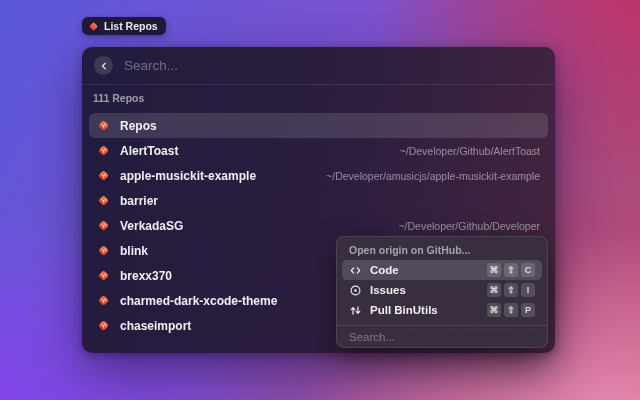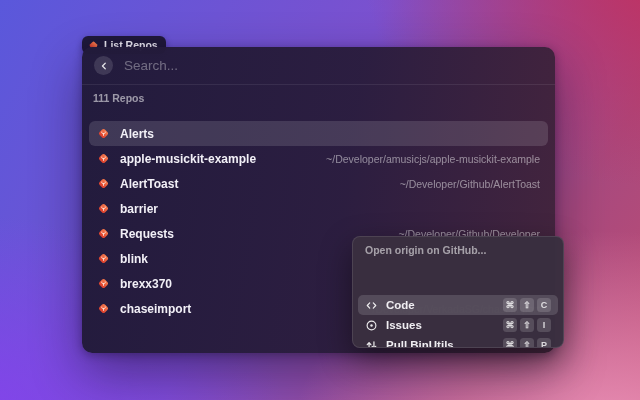--- a/index.html
+++ b/index.html
@@ -9,21 +9,21 @@
     position: relative;
     background:
       radial-gradient(90% 95% at 95% 110%, rgba(238,150,188,0.95) 0%, rgba(238,150,188,0) 55%),
       radial-gradient(85% 95% at 106% -8%, rgba(196,46,92,0.95) 0%, rgba(196,46,92,0) 58%),
       radial-gradient(95% 95% at -10% 108%, rgba(136,64,240,0.95) 0%, rgba(136,64,240,0) 58%),
       linear-gradient(120deg, #5a58db 0%, #7b51cf 45%, #a8497e 80%, #bd4d74 100%);
   }
 
   
   .tag-pill {
-    position: absolute; left: 82px; top: 36px; height: 18px;
+    position: absolute; left: 82px; top: 17px; height: 18px;
     display: inline-flex; align-items: center; gap: 5px;
     padding: 0 8px 0 6px; border-radius: 6px;
     background: rgba(22,17,36,0.88);
     color: #f0eef6; font-size: 10.5px; font-weight: 700;
     box-shadow: 0 2px 6px rgba(20,10,40,0.35);
   }
 
   
   .window {
     position: absolute; left: 82px; top: 47px; width: 473px; height: 306px;
@@ -42,56 +42,56 @@
     color: rgba(255,255,255,0.85);
   }
   .search-input {
     flex: 1; margin-left: 11px; background: transparent; border: none; outline: none;
     color: #fff; font-size: 13.5px; font-family: "Liberation Sans", sans-serif;
   }
   .search-input::placeholder { color: rgba(255,255,255,0.35); }
 
   .list { padding: 0 7px; }
   .section-header {
-    margin: 7px 0 17px 4px; font-size: 10.5px; font-weight: 600;
+    margin: 7px 0 9px 4px; font-size: 10.5px; font-weight: 600;
     color: rgba(255,255,255,0.55);
   }
   .row {
     height: 25px; border-radius: 6px; display: flex; align-items: center;
     padding: 0 8px; gap: 10px; cursor: pointer;
   }
   .row.selected { background: rgba(255,255,255,0.13); }
   .repo-icon { flex: 0 0 auto; display: flex; }
   .repo-name {
     font-size: 12px; font-weight: 600; color: #f2f0f7; white-space: nowrap;
   }
   .repo-path {
     margin-left: auto; font-size: 10.5px; color: rgba(255,255,255,0.48);
     white-space: nowrap; overflow: hidden;
   }
 
   
   .context-menu {
-    position: absolute; left: 352px; top: 236px; width: 212px; height: 112px;
+    position: absolute; left: 336px; top: 236px; width: 212px; height: 112px;
     border-radius: 8px; overflow: hidden;
     background: rgba(57,47,63,0.98);
     border: 1px solid rgba(255,255,255,0.10);
     box-shadow: 0 12px 32px rgba(0,0,0,0.45);
     display: flex; flex-direction: column; padding-top: 4px;
   }
   .menu-header {
     padding: 3px 12px 4px; font-size: 10.5px; font-weight: 600;
     color: rgba(255,255,255,0.55);
   }
   .menu-items { padding: 0 5px; }
   .menu-item {
     height: 20px; border-radius: 5px; display: flex; align-items: center;
     gap: 8px; padding: 0 7px; cursor: pointer;
   }
-  .menu-item.selected { background: rgba(255,255,255,0.14); margin-top: 35px; }
+  .menu-item.selected { background: rgba(255,255,255,0.14); }
   .menu-icon { display: flex; color: rgba(255,255,255,0.9); flex: 0 0 auto; }
   .menu-label { font-size: 11.5px; font-weight: 600; color: #f0eef2; }
   .keys { margin-left: auto; display: flex; gap: 3px; }
   .key {
     min-width: 14px; height: 14px; padding: 0 2px; border-radius: 3.5px;
     background: rgba(255,255,255,0.15); color: rgba(255,255,255,0.78);
     font-size: 9px; font-weight: 600;
     display: flex; align-items: center; justify-content: center;
   }
   .menu-divider { height: 1px; background: rgba(255,255,255,0.10); margin-top: 5px; }
@@ -144,21 +144,33 @@
 
     <div class="row selected">
       <span class="repo-icon">
           <svg width="13" height="13" viewBox="0 0 16 16">
             <g transform="rotate(45 8 8)">
               <rect x="3.4" y="3.4" width="9.2" height="9.2" rx="2.4" fill="url(#repoGrad)"></rect>
             </g>
             <path d="M5.9 6.1v.8c0 .9 1 1.2 2.1 1.2s2.1-.3 2.1-1.2v-.8M8 8.2v2.2" stroke="rgba(255,255,255,.9)" stroke-width="1" fill="none" stroke-linecap="round"></path>
           </svg>
         </span>
-      <span class="repo-name">Alerts</span>
+      <span class="repo-name">Repos</span>
+    </div>
+    <div class="row">
+      <span class="repo-icon">
+          <svg width="13" height="13" viewBox="0 0 16 16">
+            <g transform="rotate(45 8 8)">
+              <rect x="3.4" y="3.4" width="9.2" height="9.2" rx="2.4" fill="url(#repoGrad)"></rect>
+            </g>
+            <path d="M5.9 6.1v.8c0 .9 1 1.2 2.1 1.2s2.1-.3 2.1-1.2v-.8M8 8.2v2.2" stroke="rgba(255,255,255,.9)" stroke-width="1" fill="none" stroke-linecap="round"></path>
+          </svg>
+        </span>
+      <span class="repo-name">AlertToast</span>
+      <span class="repo-path">~/Developer/Github/AlertToast</span>
     </div>
     <div class="row">
       <span class="repo-icon">
           <svg width="13" height="13" viewBox="0 0 16 16">
             <g transform="rotate(45 8 8)">
               <rect x="3.4" y="3.4" width="9.2" height="9.2" rx="2.4" fill="url(#repoGrad)"></rect>
             </g>
             <path d="M5.9 6.1v.8c0 .9 1 1.2 2.1 1.2s2.1-.3 2.1-1.2v-.8M8 8.2v2.2" stroke="rgba(255,255,255,.9)" stroke-width="1" fill="none" stroke-linecap="round"></path>
           </svg>
         </span>
@@ -167,44 +179,32 @@
     </div>
     <div class="row">
       <span class="repo-icon">
           <svg width="13" height="13" viewBox="0 0 16 16">
             <g transform="rotate(45 8 8)">
               <rect x="3.4" y="3.4" width="9.2" height="9.2" rx="2.4" fill="url(#repoGrad)"></rect>
             </g>
             <path d="M5.9 6.1v.8c0 .9 1 1.2 2.1 1.2s2.1-.3 2.1-1.2v-.8M8 8.2v2.2" stroke="rgba(255,255,255,.9)" stroke-width="1" fill="none" stroke-linecap="round"></path>
           </svg>
         </span>
-      <span class="repo-name">AlertToast</span>
-      <span class="repo-path">~/Developer/Github/AlertToast</span>
-    </div>
-    <div class="row">
-      <span class="repo-icon">
-          <svg width="13" height="13" viewBox="0 0 16 16">
-            <g transform="rotate(45 8 8)">
-              <rect x="3.4" y="3.4" width="9.2" height="9.2" rx="2.4" fill="url(#repoGrad)"></rect>
-            </g>
-            <path d="M5.9 6.1v.8c0 .9 1 1.2 2.1 1.2s2.1-.3 2.1-1.2v-.8M8 8.2v2.2" stroke="rgba(255,255,255,.9)" stroke-width="1" fill="none" stroke-linecap="round"></path>
-          </svg>
-        </span>
       <span class="repo-name">barrier</span>
     </div>
     <div class="row">
       <span class="repo-icon">
           <svg width="13" height="13" viewBox="0 0 16 16">
             <g transform="rotate(45 8 8)">
               <rect x="3.4" y="3.4" width="9.2" height="9.2" rx="2.4" fill="url(#repoGrad)"></rect>
             </g>
             <path d="M5.9 6.1v.8c0 .9 1 1.2 2.1 1.2s2.1-.3 2.1-1.2v-.8M8 8.2v2.2" stroke="rgba(255,255,255,.9)" stroke-width="1" fill="none" stroke-linecap="round"></path>
           </svg>
         </span>
-      <span class="repo-name">Requests</span>
+      <span class="repo-name">VerkadaSG</span>
       <span class="repo-path">~/Developer/Github/Developer</span>
     </div>
     <div class="row">
       <span class="repo-icon">
           <svg width="13" height="13" viewBox="0 0 16 16">
             <g transform="rotate(45 8 8)">
               <rect x="3.4" y="3.4" width="9.2" height="9.2" rx="2.4" fill="url(#repoGrad)"></rect>
             </g>
             <path d="M5.9 6.1v.8c0 .9 1 1.2 2.1 1.2s2.1-.3 2.1-1.2v-.8M8 8.2v2.2" stroke="rgba(255,255,255,.9)" stroke-width="1" fill="none" stroke-linecap="round"></path>
           </svg>
@@ -215,20 +215,32 @@
     <div class="row">
       <span class="repo-icon">
           <svg width="13" height="13" viewBox="0 0 16 16">
             <g transform="rotate(45 8 8)">
               <rect x="3.4" y="3.4" width="9.2" height="9.2" rx="2.4" fill="url(#repoGrad)"></rect>
             </g>
             <path d="M5.9 6.1v.8c0 .9 1 1.2 2.1 1.2s2.1-.3 2.1-1.2v-.8M8 8.2v2.2" stroke="rgba(255,255,255,.9)" stroke-width="1" fill="none" stroke-linecap="round"></path>
           </svg>
         </span>
       <span class="repo-name">brexx370</span>
+      <span class="repo-path"></span>
+    </div>
+    <div class="row">
+      <span class="repo-icon">
+          <svg width="13" height="13" viewBox="0 0 16 16">
+            <g transform="rotate(45 8 8)">
+              <rect x="3.4" y="3.4" width="9.2" height="9.2" rx="2.4" fill="url(#repoGrad)"></rect>
+            </g>
+            <path d="M5.9 6.1v.8c0 .9 1 1.2 2.1 1.2s2.1-.3 2.1-1.2v-.8M8 8.2v2.2" stroke="rgba(255,255,255,.9)" stroke-width="1" fill="none" stroke-linecap="round"></path>
+          </svg>
+        </span>
+      <span class="repo-name">charmed-dark-xcode-theme</span>
       <span class="repo-path"></span>
     </div>
     <div class="row">
       <span class="repo-icon">
           <svg width="13" height="13" viewBox="0 0 16 16">
             <g transform="rotate(45 8 8)">
               <rect x="3.4" y="3.4" width="9.2" height="9.2" rx="2.4" fill="url(#repoGrad)"></rect>
             </g>
             <path d="M5.9 6.1v.8c0 .9 1 1.2 2.1 1.2s2.1-.3 2.1-1.2v-.8M8 8.2v2.2" stroke="rgba(255,255,255,.9)" stroke-width="1" fill="none" stroke-linecap="round"></path>
           </svg>

